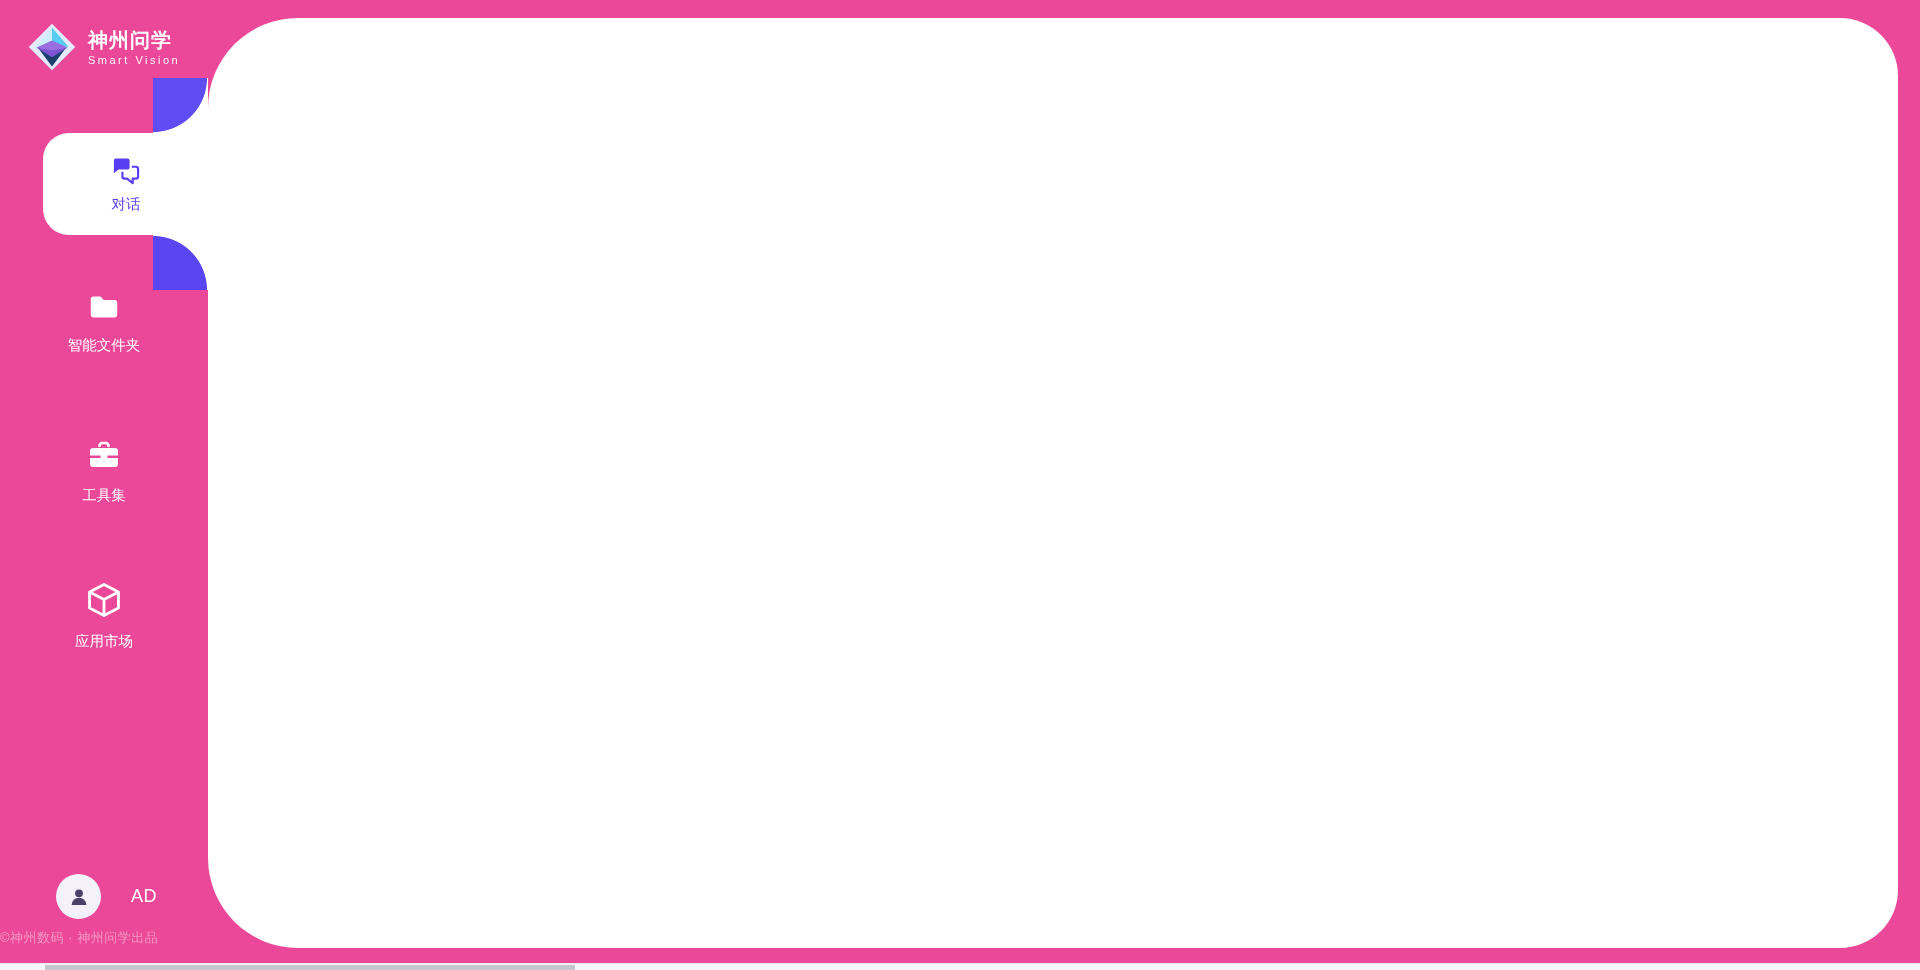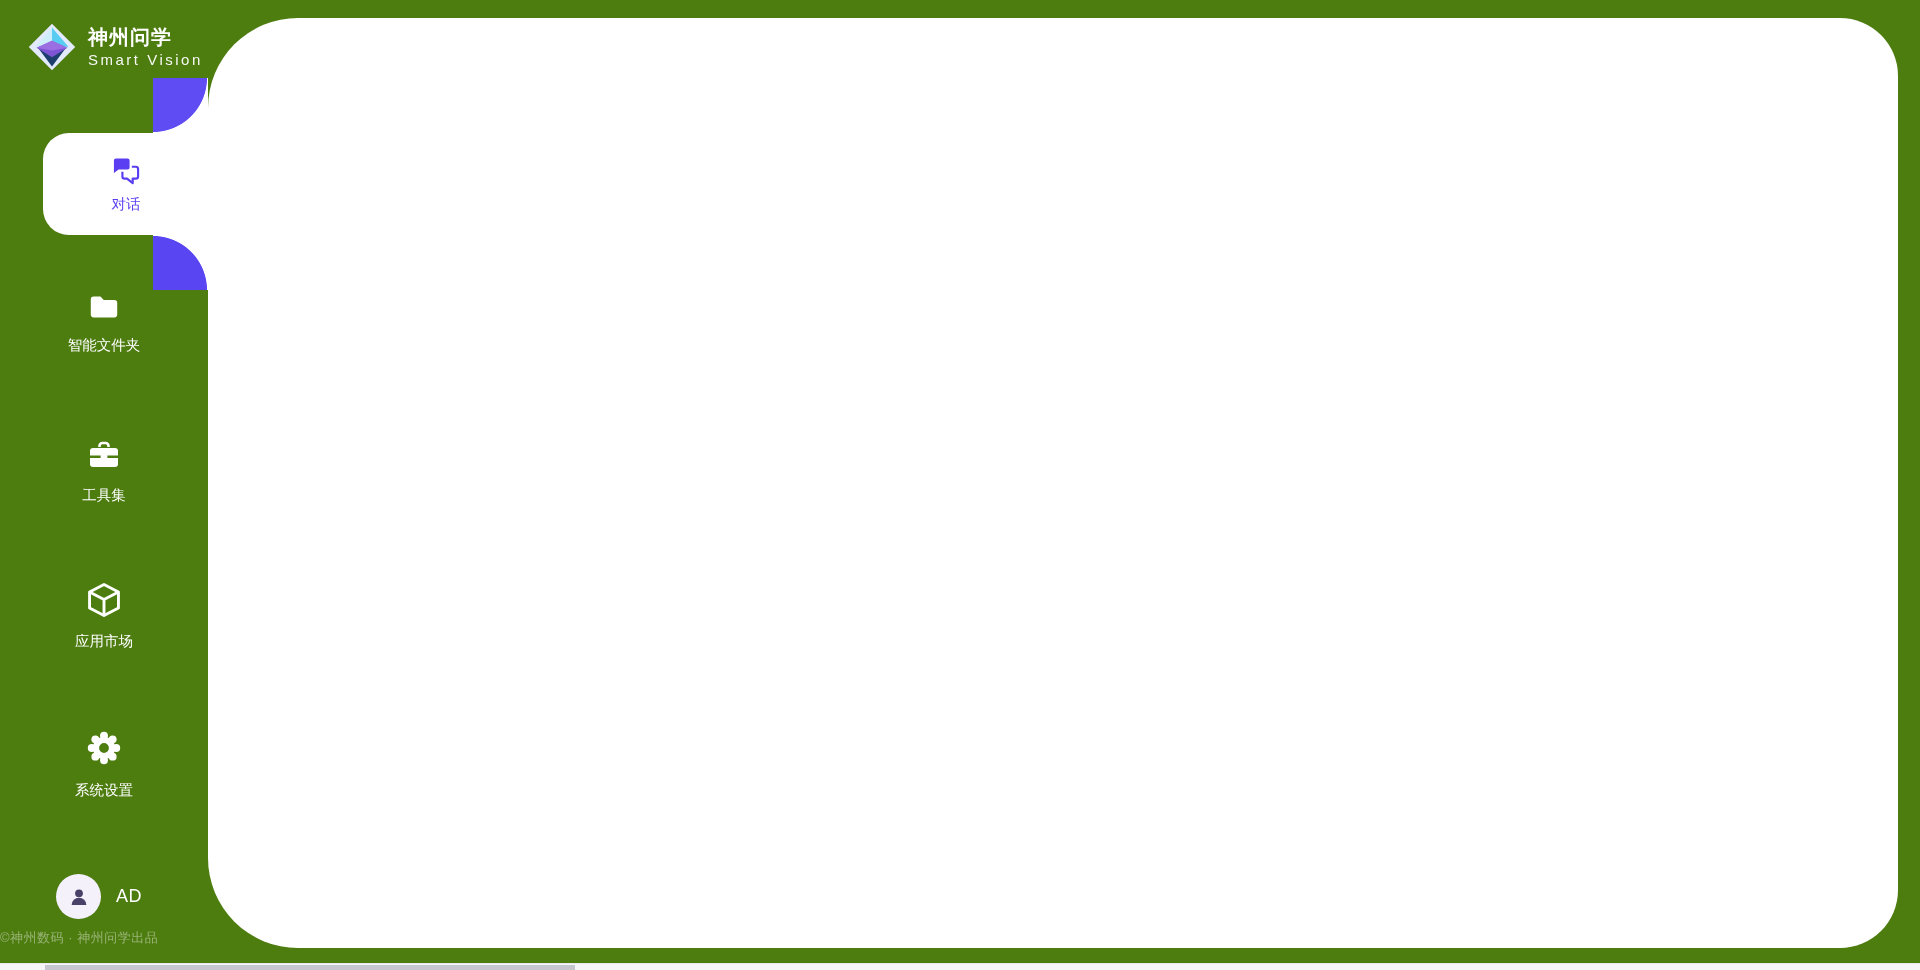--- a/index.html
+++ b/index.html
@@ -1,46 +1,46 @@
 <!DOCTYPE html>
 <html><head>
 <meta charset="utf-8">
 <style>
   html,body{margin:0;padding:0;}
   body{font-family:"Liberation Sans","DejaVu Sans",sans-serif;-webkit-font-smoothing:antialiased;}
   .stage{position:relative;width:1920px;height:970px;overflow:hidden;background:#fff;}
 
   
-  .app{position:absolute;left:0;top:0;right:0;bottom:7px;background:#4d7c0f;}
+  .app{position:absolute;left:0;top:0;right:0;bottom:7px;background:#ec4899;}
 
   
   .panel{position:absolute;left:208px;top:18px;right:22px;bottom:15px;background:#fff;
          border-radius:90px 58px 58px 90px;z-index:1;}
 
   
   .tab{position:absolute;left:43px;top:133px;width:166px;height:102px;background:#fff;
        border-radius:26px 0 0 26px;z-index:3;display:flex;flex-direction:column;align-items:center;
        justify-content:center;gap:7px;cursor:pointer;color:#5a3ff2;}
   .tab .label{font-size:14.5px;color:#5a3ff2;}
   .fillet{position:absolute;width:55px;height:55px;left:153px;z-index:2;}
   .fillet-top{top:78px;background:radial-gradient(circle 55px at 0 0,#5f4cf2 0 53.6px,#fff 54.4px);}
   .fillet-bottom{top:235px;background:radial-gradient(circle 55px at 0 100%,#5a45f2 0 53.6px,#fff 54.4px);}
 
   
   .brand{position:absolute;left:28px;top:23px;display:flex;align-items:center;gap:12px;color:#fff;z-index:4;}
   .brand-name{font-size:20px;font-weight:700;letter-spacing:1px;line-height:1.1;}
-  .brand-tag{font-size:15px;letter-spacing:2.5px;opacity:.95;margin-top:3px;}
+  .brand-tag{font-size:11px;letter-spacing:2.5px;opacity:.95;margin-top:3px;}
 
   
   .side-item{position:absolute;left:0;width:208px;text-align:center;color:#fff;cursor:pointer;z-index:4;}
   .side-item .label{display:block;margin-top:8px;font-size:14.5px;}
   .si-1{top:290px;} .si-2{top:438px;} .si-3{top:580px;} .si-4{top:727px;}
 
   
-  .user{position:absolute;left:56px;top:874px;display:flex;align-items:center;gap:15px;cursor:pointer;z-index:4;}
+  .user{position:absolute;left:56px;top:874px;display:flex;align-items:center;gap:30px;cursor:pointer;z-index:4;}
   .avatar{width:45px;height:45px;border-radius:50%;background:#f4f1fb;display:grid;place-items:center;color:#4a4168;}
   .user-label{color:#fff;font-size:18px;letter-spacing:.5px;}
   .side-footer{position:absolute;left:0;top:929px;width:210px;font-size:13px;
                color:rgba(255,255,255,.42);letter-spacing:.5px;z-index:4;}
 
   
   .content{position:absolute;left:364px;top:0;width:944px;height:100%;}
   .greeting{position:absolute;left:-4px;top:140px;display:flex;align-items:center;gap:14px;}
   .greeting-title{font-size:30px;font-weight:700;color:#101117;letter-spacing:1px;}
 
@@ -192,26 +192,20 @@
           <use href="#icon-case"></use>
         </svg>
       <span class="label">工具集</span>
     </div>
     <div class="side-item si-3">
       <svg width="40" height="40">
           <use href="#icon-cube"></use>
         </svg>
       <span class="label">应用市场</span>
     </div>
-    <div class="side-item si-4">
-      <svg width="42" height="42">
-          <use href="#icon-gear"></use>
-        </svg>
-      <span class="label">系统设置</span>
-    </div>
 
     <div class="user">
       <span class="avatar">
         <svg width="26" height="26">
             <use href="#icon-person"></use>
           </svg>
       </span>
       <span class="user-label">AD</span>
     </div>
     <div class="side-footer">©神州数码 · 神州问学出品</div>

